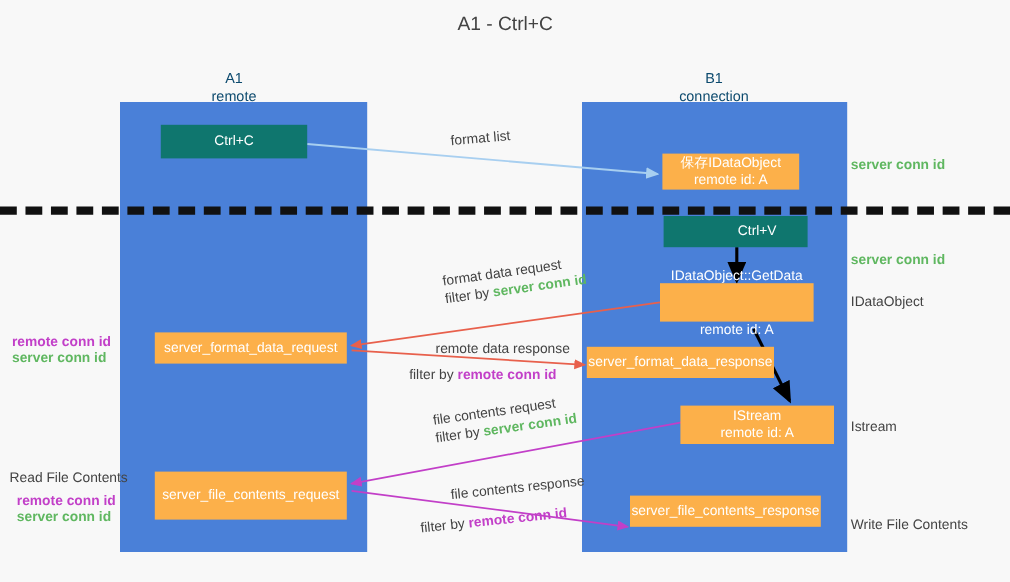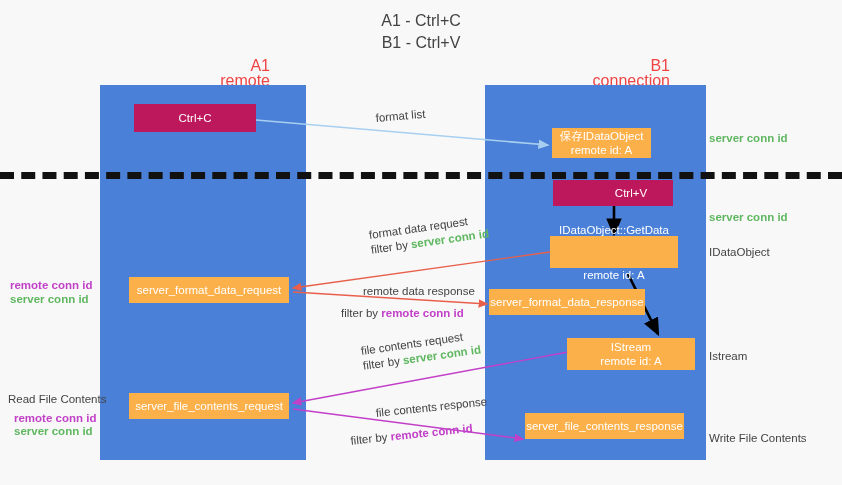--- a/index.html
+++ b/index.html
@@ -19,42 +19,42 @@
   .title {
     position: absolute;
     width: 100%;
     text-align: center;
     font-size: 16px;
     color: #434343;
     line-height: 22px;
   }
   .col-header {
     position: absolute;
-    text-align: right;
-    font-size: 16px;
-    color: #ef4444;
+    text-align: center;
+    font-size: 12px;
+    color: #0c4a6e;
     line-height: 15px;
   }
   .column {
     position: absolute;
     background: #4a80d8;
   }
   .box {
     position: absolute;
     box-sizing: border-box;
     display: flex;
     flex-direction: column;
     align-items: center;
     justify-content: center;
     color: #ffffff;
     font-size: 11.5px;
     line-height: 14px;
     text-align: center;
   }
-  .box.green { background: #be185d; }
+  .box.green { background: #0f766e; }
   .box.orange { background: #fcb04a; }
   .box .l2 { display: block; }
   .dashed {
     position: absolute;
     left: 0;
     width: 842px;
     height: 0;
     border-top: 7px dashed #111111;
   }
   .side-label {
@@ -84,21 +84,20 @@
     pointer-events: none;
   }
 </style>
 </head>
 <body>
 
 <div id="canvas">
 
   <div class="title" style="left:0; top:10px;">
     <div>A1 - Ctrl+C</div>
-    <div>B1 - Ctrl+V</div>
   </div>
 
   <div class="col-header" style="left:120px; top:58px; width:150px;">
     <div>A1</div>
     <div>remote</div>
   </div>
   <div class="col-header" style="left:520px; top:58px; width:150px;">
     <div>B1</div>
     <div>connection</div>
   </div>
@@ -134,21 +133,21 @@
 
     <line x1="568" y1="352" x2="293" y2="403" stroke="#c23fc8" stroke-width="1.4" marker-end="url(#ah-mag)"></line>
 
     <line x1="293" y1="409" x2="523" y2="439" stroke="#c23fc8" stroke-width="1.4" marker-end="url(#ah-mag)"></line>
   </svg>
 
   <div class="box green" style="left:134px; top:104px; width:122px; height:28px;">
     <span>Ctrl+C</span>
   </div>
 
-  <div class="box orange" style="left:552px; top:128px; width:99px; height:30px;">
+  <div class="box orange" style="left:552px; top:128px; width:114px; height:30px;">
     <span>保存IDataObject</span>
     <span class="l2">remote id: A</span>
   </div>
 
   <div class="box green" style="left:553px; top:180px; width:120px; height:26px;padding-left:36px;">
     <span>Ctrl+V</span>
   </div>
 
   <div class="box orange" style="left:550px; top:236px; width:128px; height:32px;gap:31px;">
     <span>IDataObject::GetData</span>
@@ -161,21 +160,21 @@
   </div>
 
   <div class="box orange" style="left:129px; top:277px; width:160px; height:26px;">
     <span>server_format_data_request</span>
   </div>
 
   <div class="box orange" style="left:489px; top:289px; width:156px; height:26px;text-align:center;">
     <span>server_format_data_response</span>
   </div>
 
-  <div class="box orange" style="left:129px; top:393px; width:160px; height:26px;">
+  <div class="box orange" style="left:129px; top:393px; width:160px; height:40px;">
     <span>server_file_contents_request</span>
   </div>
 
   <div class="box orange" style="left:525px; top:413px; width:159px; height:26px;align-items:center;">
     <span>server_file_contents_response</span>
   </div>
 
   <div class="dashed" style="top:172px;"></div>
 
   <div class="side-label bold green-txt" style="left:709px; top:131px;">server conn id</div>

